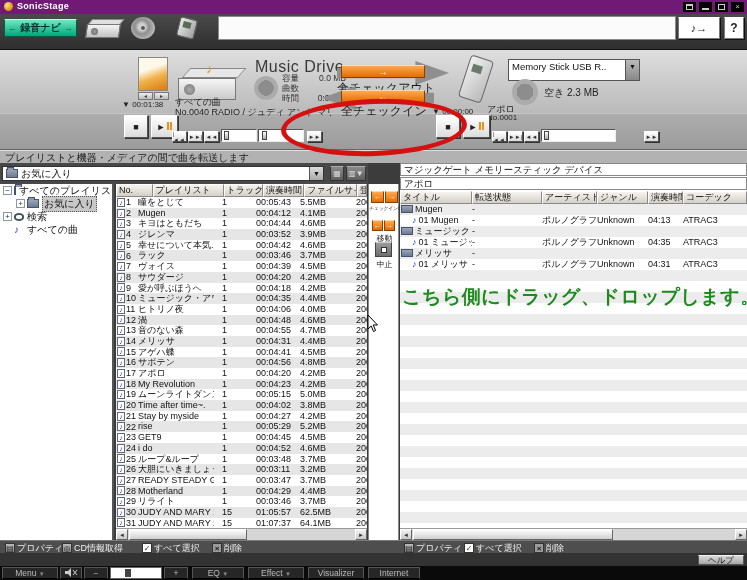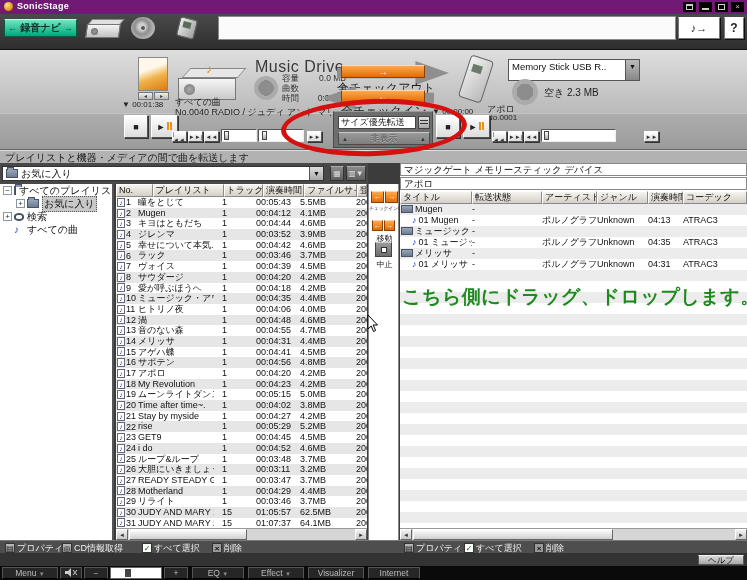--- a/index.html
+++ b/index.html
@@ -247,31 +247,20 @@
         <span class="sknob" style="left:3px"></span>
       </div>
     <div class="abs pbtn sm" style="left:307px;top:81px;width:15px;height:11px">►►</div>
 
     <div class="abs garrow r" style="left:337px;top:11px;width:112px;height:24px"></div>
     <div class="abs obtn" style="left:341px;top:15px;width:84px;height:13px">→</div>
     <div class="abs alabel" style="left:337px;top:30px;width:92px">全チェックアウト</div>
     <div class="abs garrow l" style="left:322px;top:36px;width:112px;height:24px"></div>
     <div class="abs obtn" style="left:341px;top:40px;width:84px;height:13px">←</div>
     <div class="abs alabel" style="left:341px;top:53px;width:84px">全チェックイン</div>
-    <div class="abs modepanel">
-      <div class="modeinput">サイズ優先転送</div>
-      <div class="modebtn">
-          <i></i>
-        </div>
-      <div class="hidebtn">
-        <span class="tri">▲</span>
-        <span class="txt">非表示</span>
-        <span class="tri">▲</span>
-      </div>
-    </div>
 
     <div class="abs stick">
         <span class="b"></span>
         <span class="s"></span>
       </div>
     <div class="abs devdrop">
       <span class="val">Memory Stick USB R..</span>
       <span class="dd">▼</span>
     </div>
     <div class="abs pie" style="left:512px;top:29px;width:26px;height:26px"></div>

